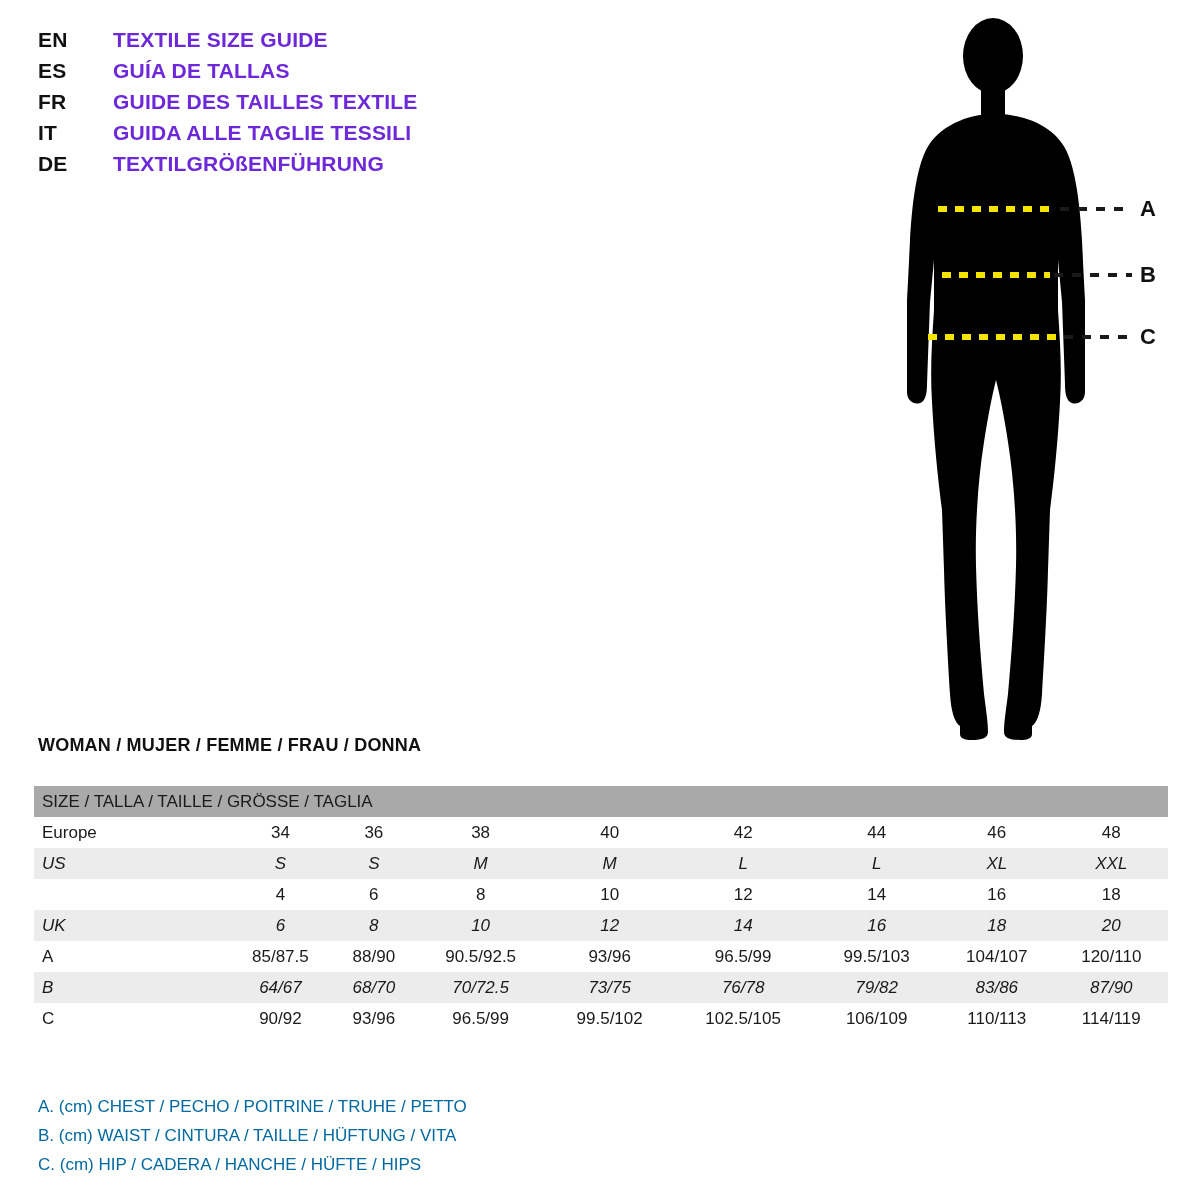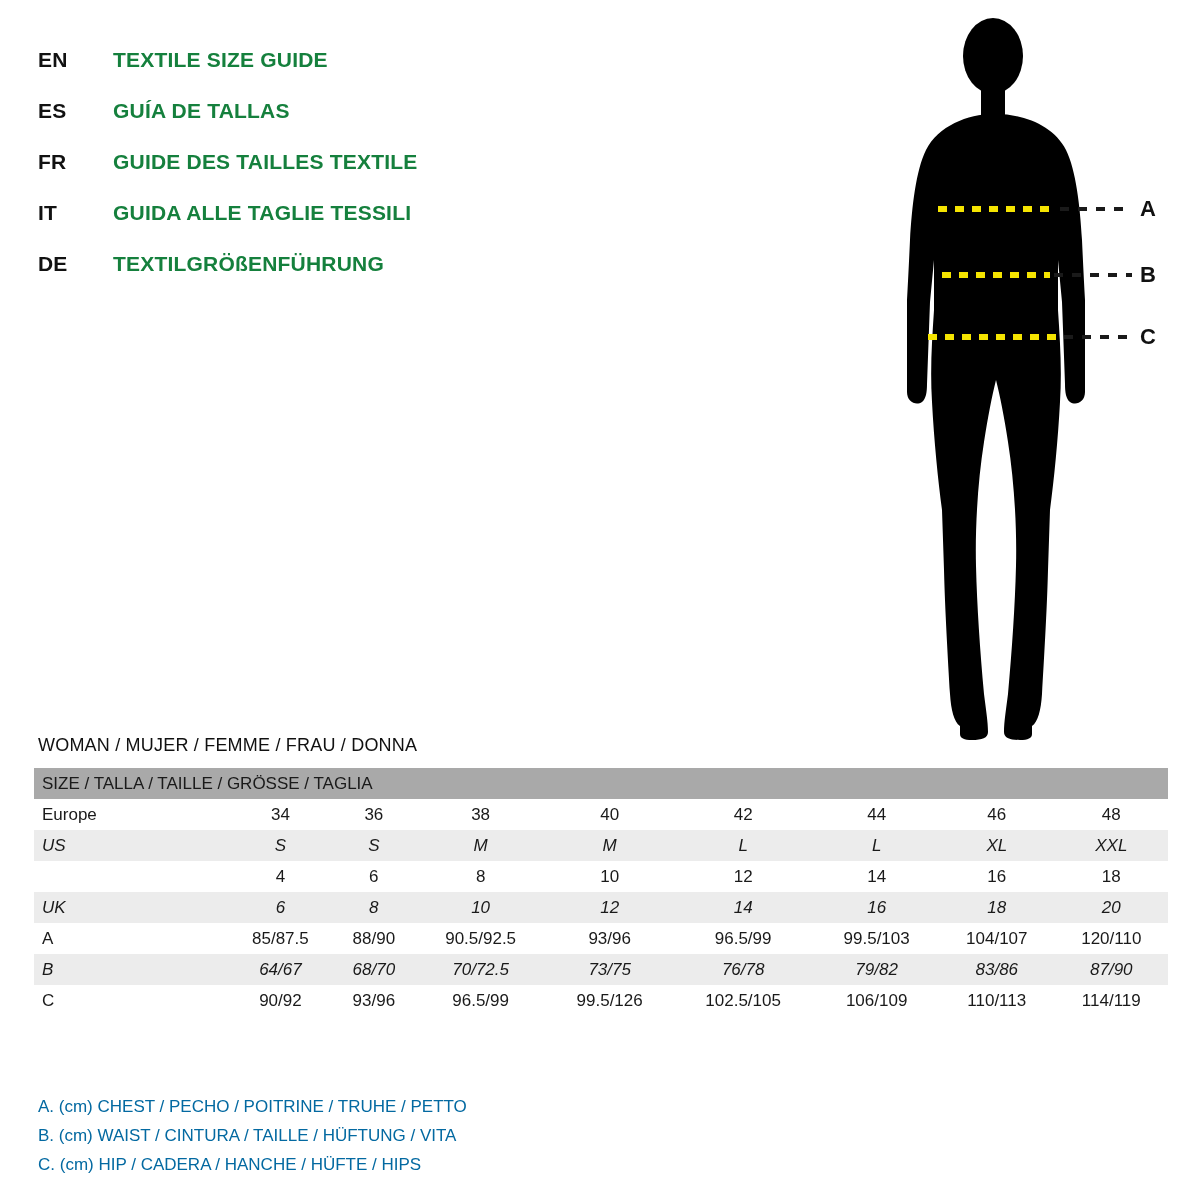--- a/index.html
+++ b/index.html
@@ -20,34 +20,33 @@
   .title-block {
     position: absolute;
     top: 28px;
     left: 38px;
     width: 560px;
   }
   .title-row {
     display: flex;
     align-items: baseline;
     height: 31px;
-    margin-top: 20px;
   }
   .lang-code {
     width: 75px;
     font-size: 21px;
     font-weight: bold;
     letter-spacing: 0.2px;
     color: #111;
   }
   .lang-text {
     font-size: 21px;
     font-weight: bold;
     letter-spacing: 0.2px;
-    color: #15803d;
+    color: #6d28d9;
     white-space: nowrap;
   }
 
   
   .figure-area {
     position: absolute;
     left: 860px;
     top: 10px;
     width: 330px;
     height: 740px;
@@ -55,30 +54,30 @@
   .figure-area svg {
     display: block;
   }
 
   
   .section-heading {
     position: absolute;
     left: 38px;
     top: 735px;
     font-size: 18px;
-    font-weight: normal;
+    font-weight: bold;
     letter-spacing: 0.2px;
     color: #111;
   }
 
   
   .size-table {
     position: absolute;
     left: 34px;
-    top: 768px;
+    top: 786px;
     width: 1134px;
     border-collapse: collapse;
     font-size: 17px;
   }
   .size-table td, .size-table th {
     padding: 0;
     height: 31px;
     line-height: 31px;
     text-align: center;
     font-weight: normal;
@@ -288,21 +287,21 @@
       <td>79/82</td>
       <td>83/86</td>
       <td>87/90</td>
     </tr>
 
     <tr class="row-plain">
       <td class="row-head">C</td>
       <td>90/92</td>
       <td>93/96</td>
       <td>96.5/99</td>
-      <td>99.5/126</td>
+      <td>99.5/102</td>
       <td>102.5/105</td>
       <td>106/109</td>
       <td>110/113</td>
       <td>114/119</td>
     </tr>
   </tbody>
 </table>
 
 <div class="legend">
   <div class="legend-line">A. (cm) CHEST / PECHO / POITRINE / TRUHE / PETTO</div>

